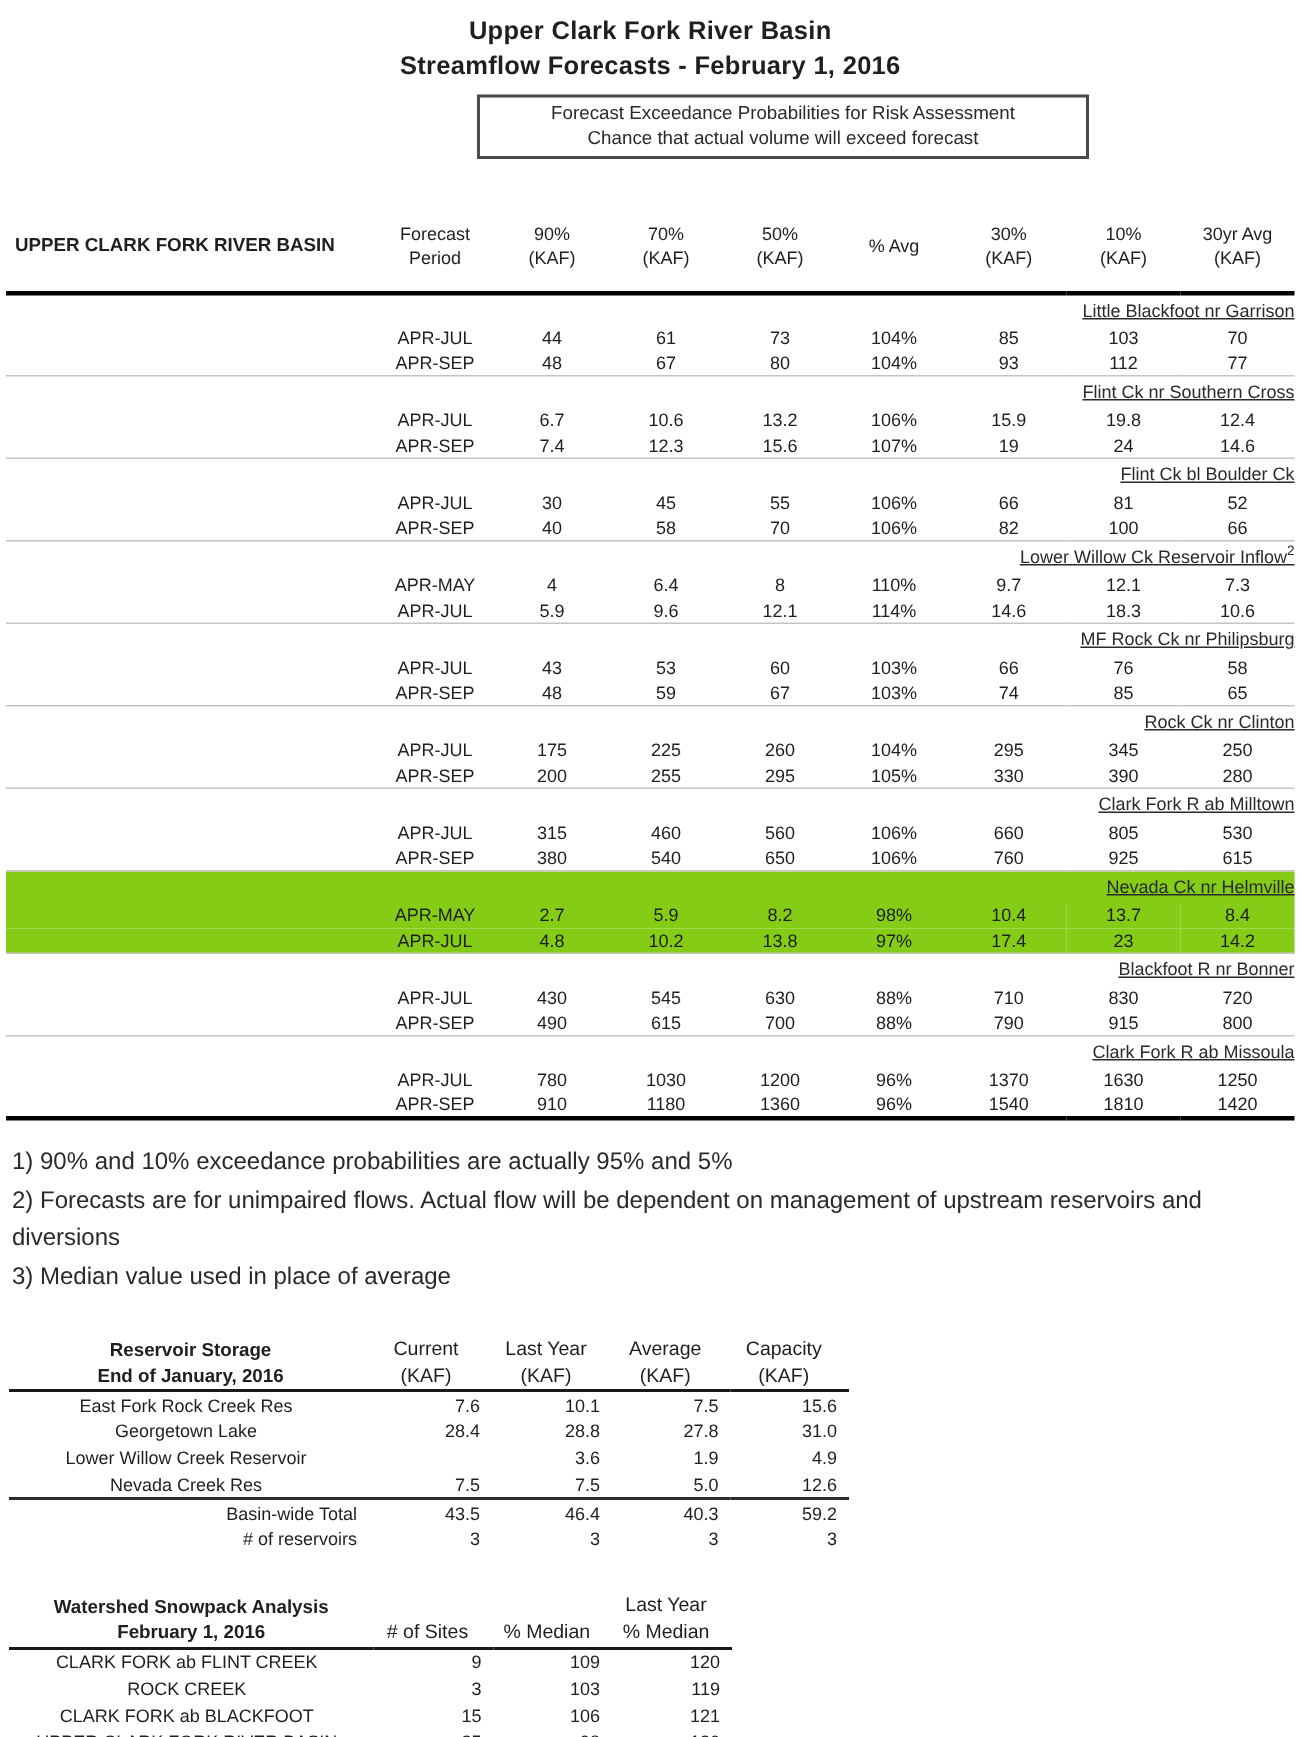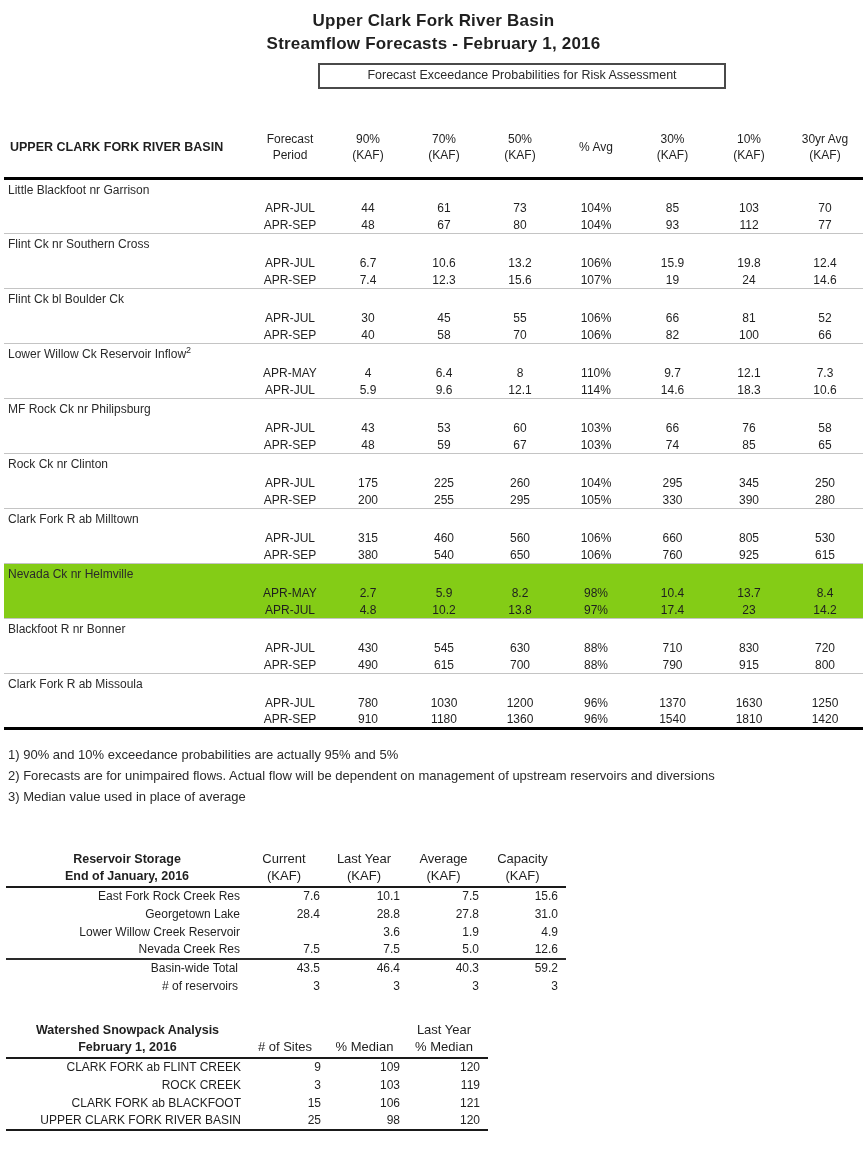--- a/index.html
+++ b/index.html
@@ -23,56 +23,57 @@
     color: #2a2a2a;
   }
 
   
   table { border-collapse: collapse; }
   .fc-table { width: 859px; table-layout: fixed; margin-top: 38px; }
   .fc-table th { font-weight: normal; font-size: 12px; line-height: 1.35; vertical-align: middle; padding: 4px 0 14px 0; text-align: center; }
   .fc-table th.basin { font-weight: bold; font-size: 12.5px; text-align: left; padding-left: 6px; }
   .fc-table thead tr { border-bottom: 3px solid #000; }
   .fc-table td { font-size: 12px; text-align: center; height: 17px; padding: 0; }
-  .fc-table td.station-name { text-align: left; padding-left: 4px; height: 21px; vertical-align: middle; font-size: 12px; color: #2a2a2a; }
+  .fc-table td.station-name { text-align: right; padding-left: 4px; height: 21px; vertical-align: middle; font-size: 12px; color: #2a2a2a; text-decoration: underline; }
   .fc-table tr.station-row { border-top: 1px solid #c4c4c4; }
   .fc-table tr.station-row.first { border-top: none; }
   .fc-table tr.hl { background: #84cc16; }
   .fc-table tbody { border-bottom: 3px solid #000; }
   sup { font-size: 9px; vertical-align: super; line-height: 0; }
 
   
-  .footnotes { margin: 15px 0 0 4px; font-size: 13px; line-height: 1.6; color: #2a2a2a; }
+  .footnotes { margin: 15px 0 0 4px; font-size: 16px; line-height: 1.6; color: #2a2a2a; }
 
   
   .small-table { margin-left: 2px; table-layout: fixed; }
   .small-table th { font-size: 13px; line-height: 1.35; font-weight: normal; vertical-align: bottom; padding: 2px 8px 1px 0; text-align: center; }
   .small-table th.tbl-title { font-weight: bold; font-size: 12.5px; padding-right: 0; }
   .small-table thead tr { border-bottom: 2px solid #1a1a1a; }
   .small-table td { font-size: 12px; height: 18px; padding: 0 8px 0 0; }
-  .small-table td.name { text-align: right; padding-left: 2px; }
+  .small-table td.name { text-align: center; padding-left: 2px; }
   .small-table td.num { text-align: right; }
-  .res-table { width: 560px; margin-top: 40px; }
+  .res-table { width: 560px; margin-top: 24px; }
   .res-table tr.total-sep { border-top: 2px solid #2a2a2a; }
   .res-table td.name.r { text-align: right; padding-right: 10px; }
   .snow-table { width: 482px; margin-top: 24px; }
   .snow-table tbody { border-bottom: 2px solid #1a1a1a; }
 </style>
 </head>
 <body>
 
 <div class="page">
 
   <div class="doc-title">
     <div>Upper Clark Fork River Basin</div>
     <div>Streamflow Forecasts - February 1, 2016</div>
   </div>
 
   <div class="exceed-box">
     <div>Forecast Exceedance Probabilities for Risk Assessment</div>
+    <div>Chance that actual volume will exceed forecast</div>
   </div>
 
   <table class="fc-table">
     <colgroup>
       <col style="width:246px">
         <col style="width:80px">
         <col style="width:76px">
         <col style="width:76px">
       <col style="width:76px">
         <col style="width:76px">

